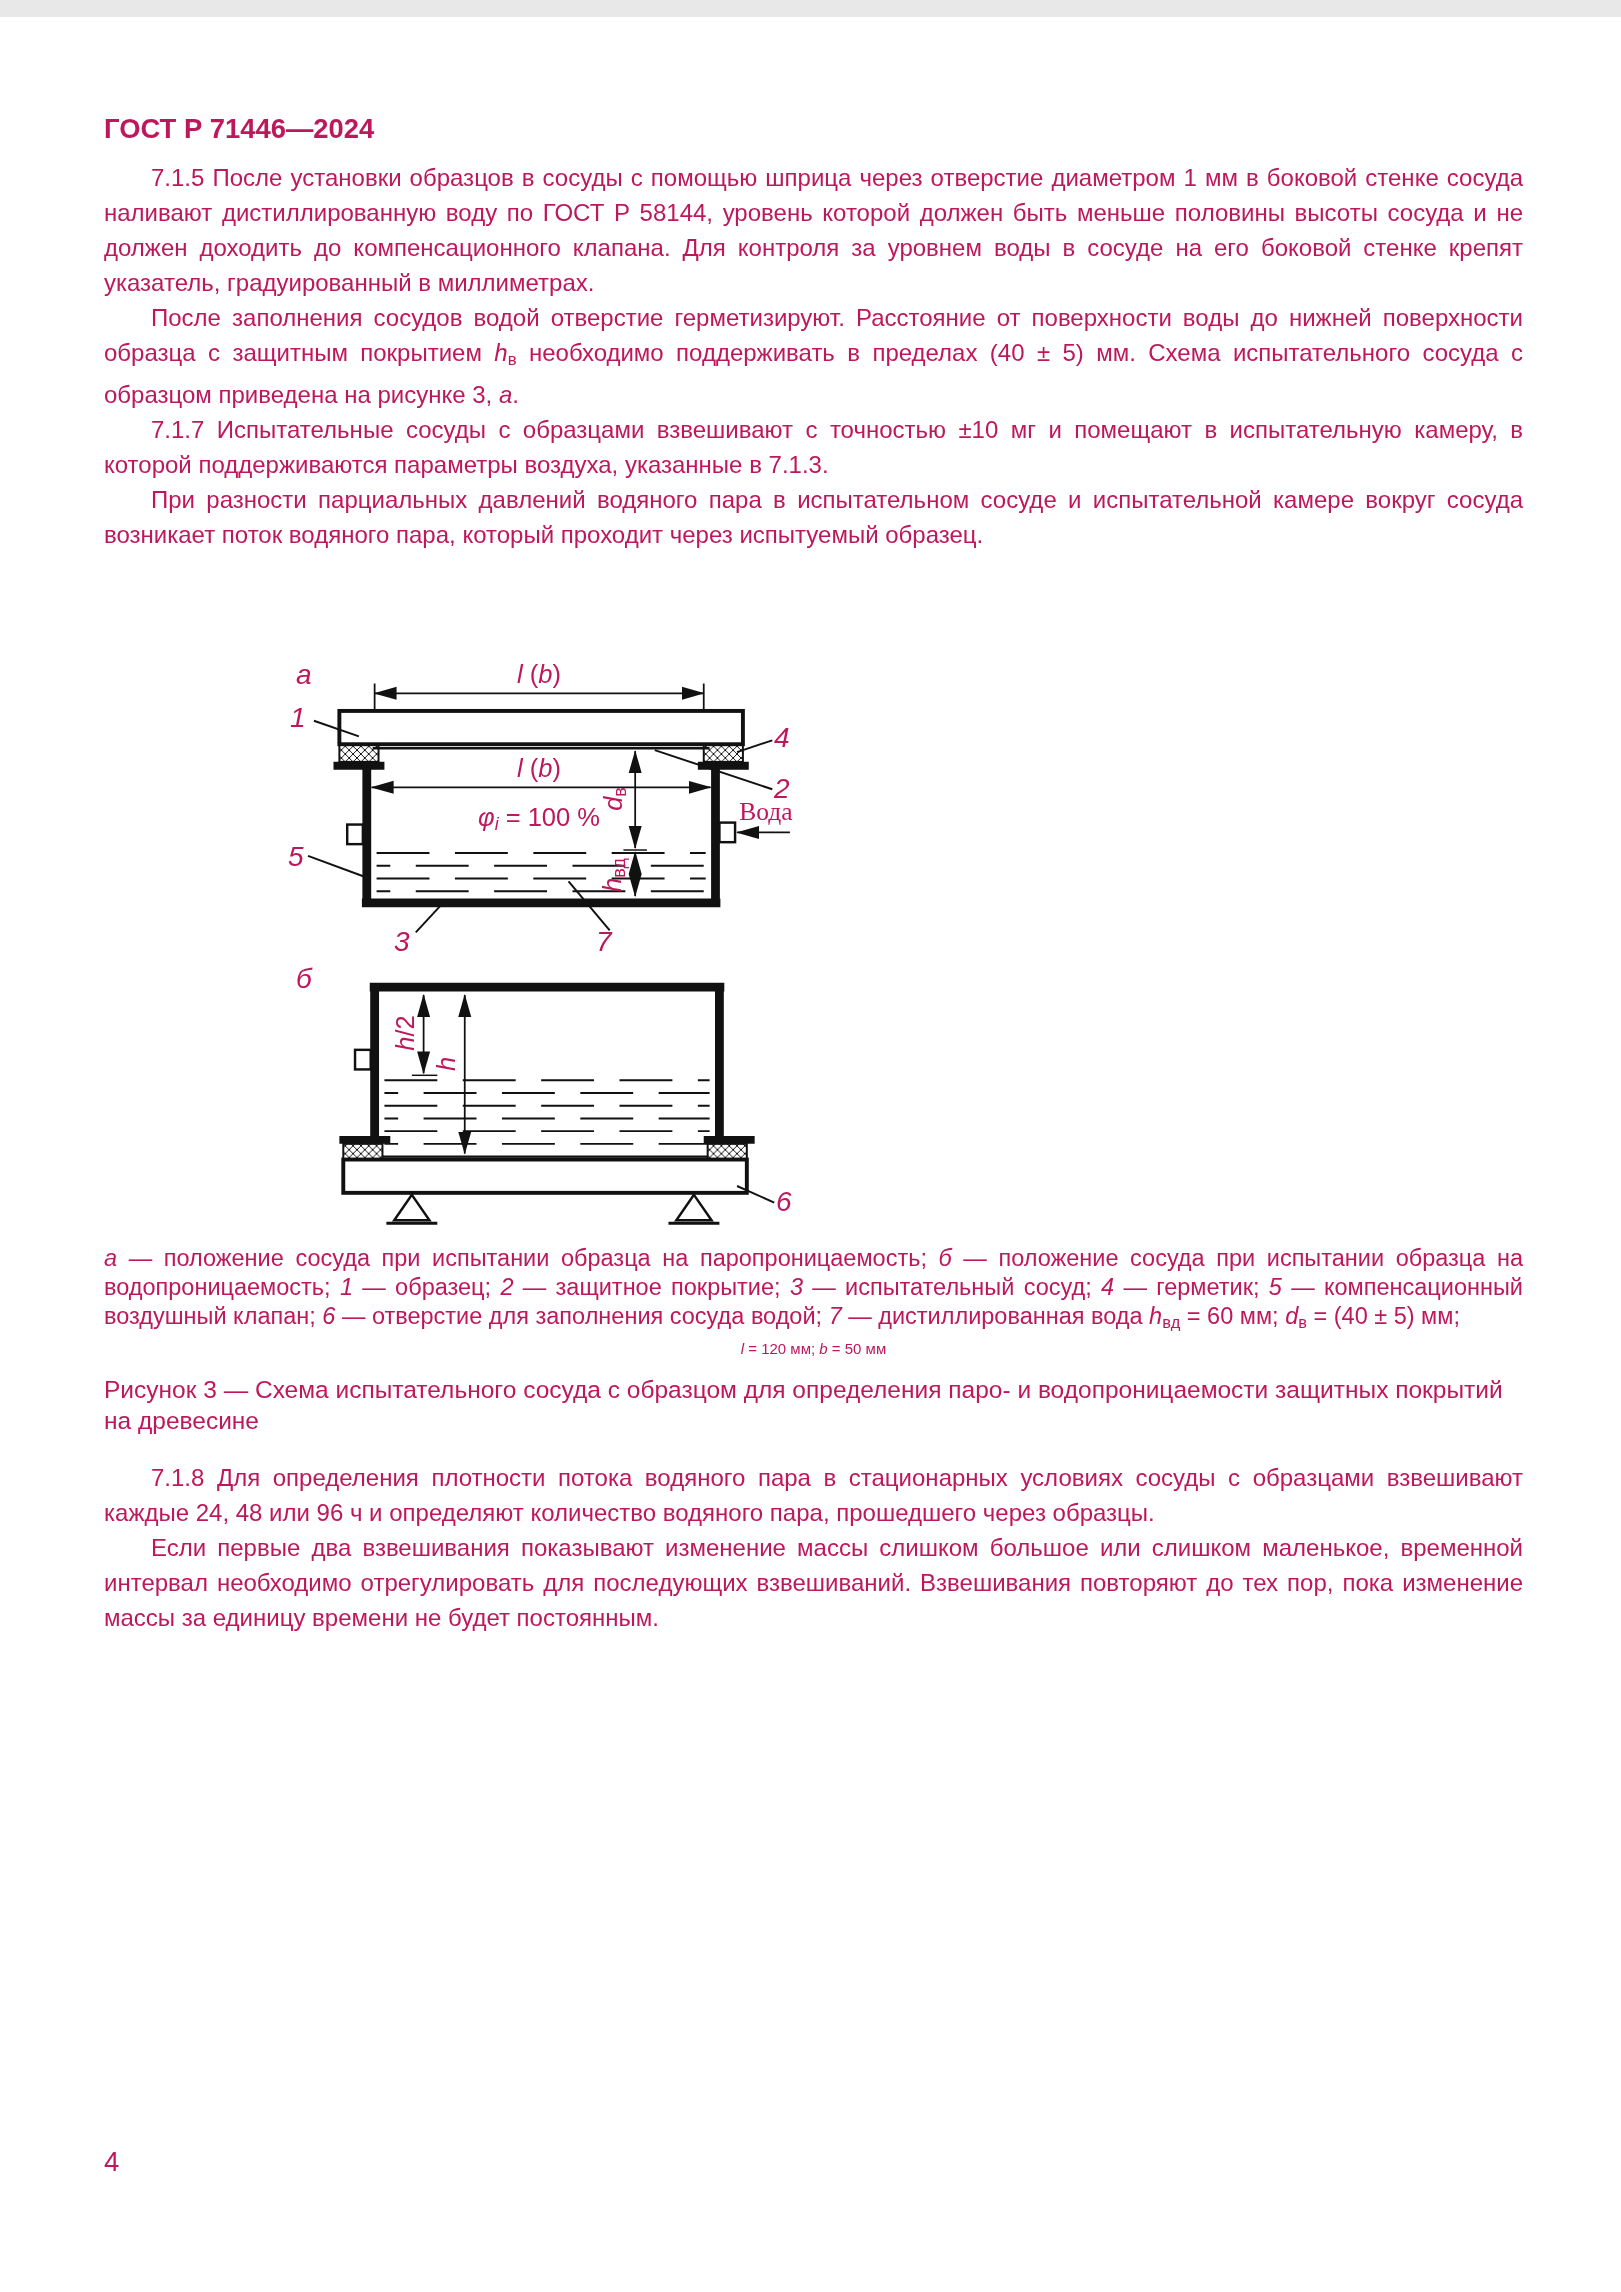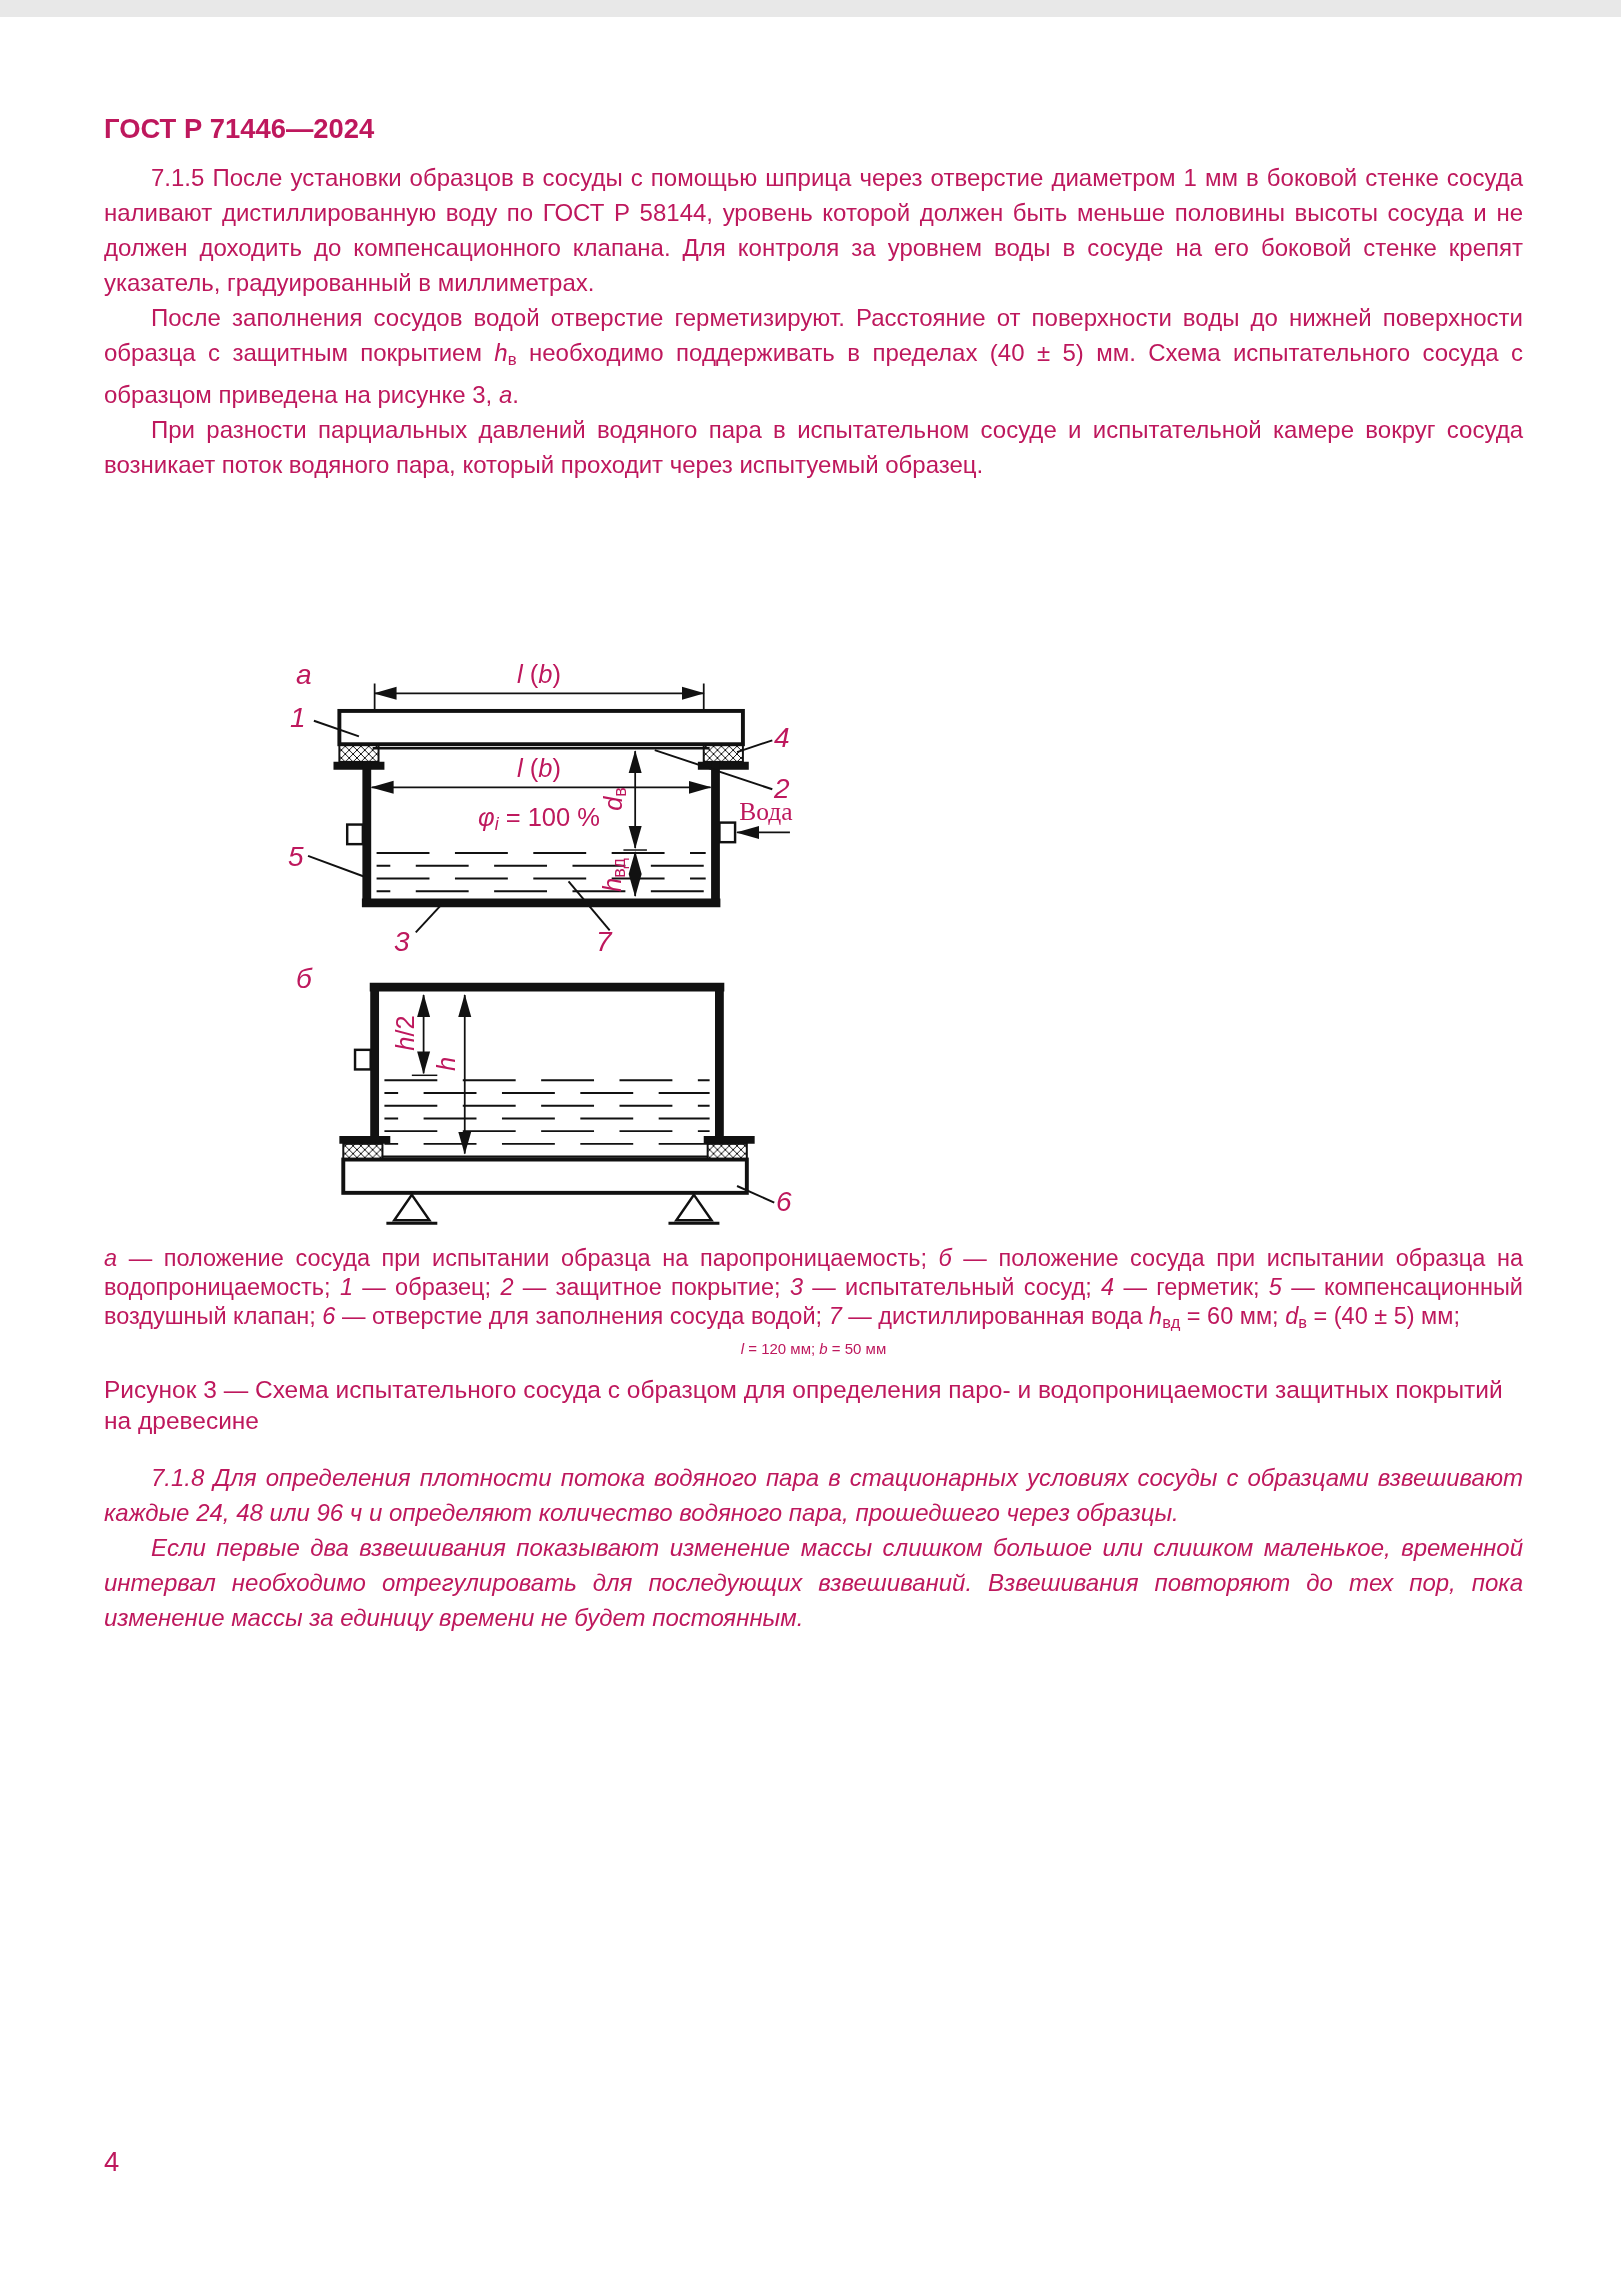--- a/index.html
+++ b/index.html
@@ -4,21 +4,21 @@
 <style>
   html,body { margin:0; padding:0; background:#e8e8e8; }
   .page {
     position:relative; width:1621px; height:2293px; background:#ffffff;
     font-family:"Liberation Sans", sans-serif; color:#be185d; overflow:hidden;
     margin:17px auto;
   }
   .doc-header { position:absolute; left:104px; top:96px; font-size:27.4px; font-weight:bold; }
   .textblock { position:absolute; left:104px; width:1419px; font-size:24px; line-height:35px; }
   .tb1 { top:143px; }
-  .tb2 { top:1443px;font-style:italic; }
+  .tb2 { top:1443px; }
   .para { margin:0; text-align:justify; text-indent:47px; }
   .it { font-style:italic; }
   .sb { font-size:0.7em; vertical-align:-0.22em; }
 
   .figure { position:absolute; left:0; top:643px; width:1621px; height:573px; }
   .figure svg { position:absolute; left:0; top:0; }
   .dlabel { position:absolute; font-size:25.5px; line-height:29px; white-space:nowrap; }
   .dlabel.center { transform:translateX(-50%); }
   .dlabel.rot { transform:translate(-50%,-50%) rotate(-90deg); }
   .callout, .viewlabel { position:absolute; font-size:28px; line-height:29px; font-style:italic; white-space:nowrap; }
@@ -31,20 +31,21 @@
 </head>
 <body>
 
 <div class="page">
 
   <div class="doc-header">ГОСТ Р 71446—2024</div>
 
   <div class="textblock tb1">
     <p class="para"><span>7.1.5 После установки образцов в сосуды с помощью шприца через отверстие диаметром 1 мм в боковой стенке сосуда наливают дистиллированную воду по ГОСТ Р 58144, уровень которой должен быть меньше половины высоты сосуда и не должен доходить до компенсационного клапана. Для контроля за уровнем воды в сосуде на его боковой стенке крепят указатель, градуированный в миллиметрах.</span></p>
     <p class="para"><span>После заполнения сосудов водой отверстие герметизируют. Расстояние от поверхности воды до нижней поверхности образца с защитным покрытием </span><span class="it">h</span><span class="sb">в</span><span> необходимо поддерживать в пределах (40 ± 5) мм. Схема испытательного сосуда с образцом приведена на рисунке 3, </span><span class="it">а</span><span>.</span></p>
+    <p class="para"><span>7.1.7 Испытательные сосуды с образцами взвешивают с точностью ±10 мг и помещают в испытательную камеру, в которой поддерживаются параметры воздуха, указанные в 7.1.3.</span></p>
     <p class="para"><span>При разности парциальных давлений водяного пара в испытательном сосуде и испытательной камере вокруг сосуда возникает поток водяного пара, который проходит через испытуемый образец.</span></p>
   </div>
 
   <div class="figure">
     <svg width="1621" height="573" viewBox="0 0 1654 585">
       <defs>
         <marker id="arr" viewBox="0 0 12 8" refX="11.5" refY="4" markerWidth="13" markerHeight="9" orient="auto-start-reverse">
           <path d="M0,0.6 L12,4 L0,7.4 Z" fill="#111"></path>
         </marker>
         <pattern id="hatch" width="8" height="8" patternUnits="userSpaceOnUse">

